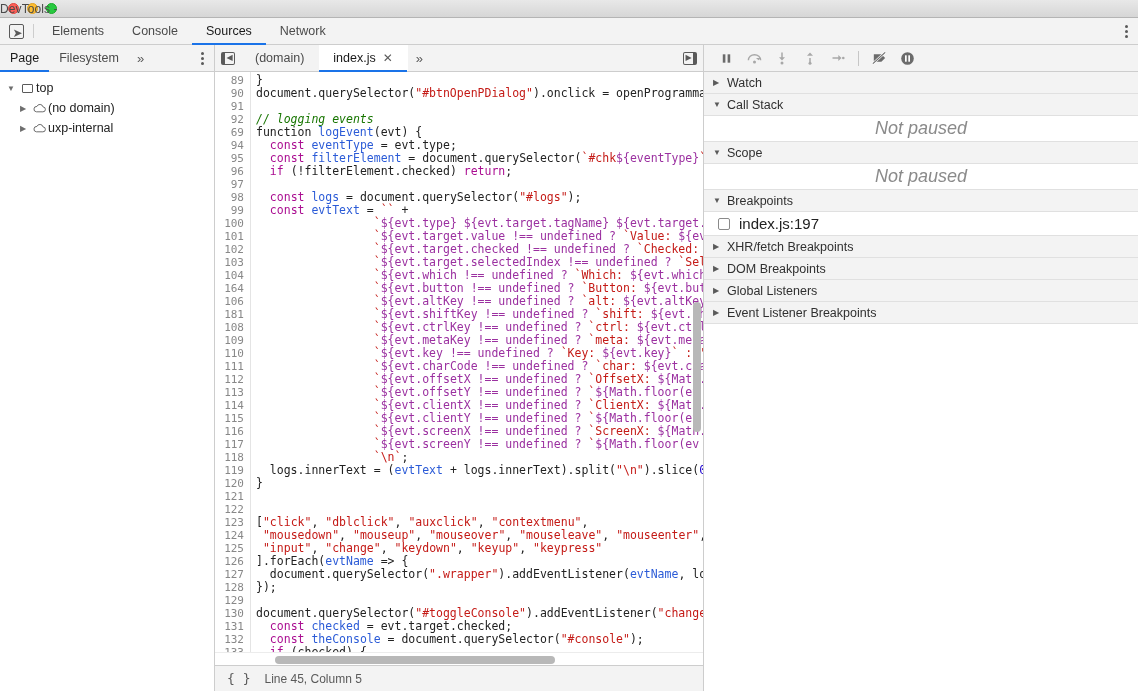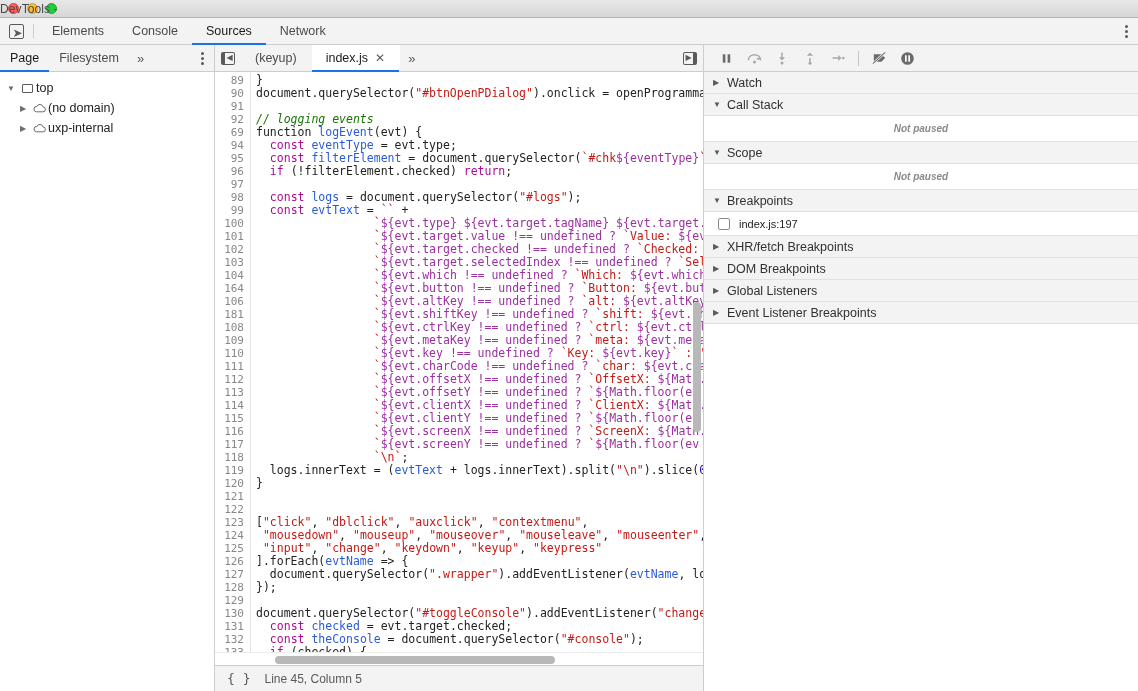--- a/index.html
+++ b/index.html
@@ -181,27 +181,27 @@
   .tsep { width: 1px; height: 15px; background: #c6c6c6; margin: 0 6px; }
 
   .panel-head {
     height: 22px; background: #f3f3f3; border-bottom: 1px solid #e0e0e0;
     display: flex; align-items: center; gap: 6px; padding-left: 9px;
     font-size: 12.5px; color: #303030;
   }
   .tw { font-size: 8px; color: #5a5a5a; width: 8px; }
   .panel-body {
     background: #fff; border-bottom: 1px solid #e0e0e0;
-    font-size: 10px; color: #8a8a8a; font-style: italic;
-    height: 26px; display: flex; align-items: center; justify-content: center; font-weight: bold;
+    font-size: 18px; color: #8a8a8a; font-style: italic;
+    height: 26px; display: flex; align-items: center; justify-content: center;
   }
   .bp-row {
     background: #fff; border-bottom: 1px solid #e0e0e0; height: 24px;
     display: flex; align-items: center; gap: 9px; padding-left: 14px;
-    font-size: 11px; color: #222; font-style: normal;
+    font-size: 15px; color: #222; font-style: normal;
   }
   .cbox {
     width: 12px; height: 12px; border: 1px solid #8a8a8a; border-radius: 2px; background: #fff;
     flex: none;
   }
 </style>
 </head>
 <body>
 
 <div class="titlebar">
@@ -284,21 +284,21 @@
       </div>
     </div>
   </div>
 
   <div class="editorcol">
     <div class="file-tabbar">
       <div class="sqbtn">
         <span class="sqbox left">◀</span>
       </div>
       <div class="ftab">
-        <span>(keyup)</span>
+        <span>(domain)</span>
       </div>
       <div class="ftab active">
         <span>index.js</span>
         <span class="xclose">✕</span>
       </div>
       <div class="chev">»</div>
       <div class="spacer"></div>
       <div class="sqbtn">
         <span class="sqbox right">▶</span>
       </div>

